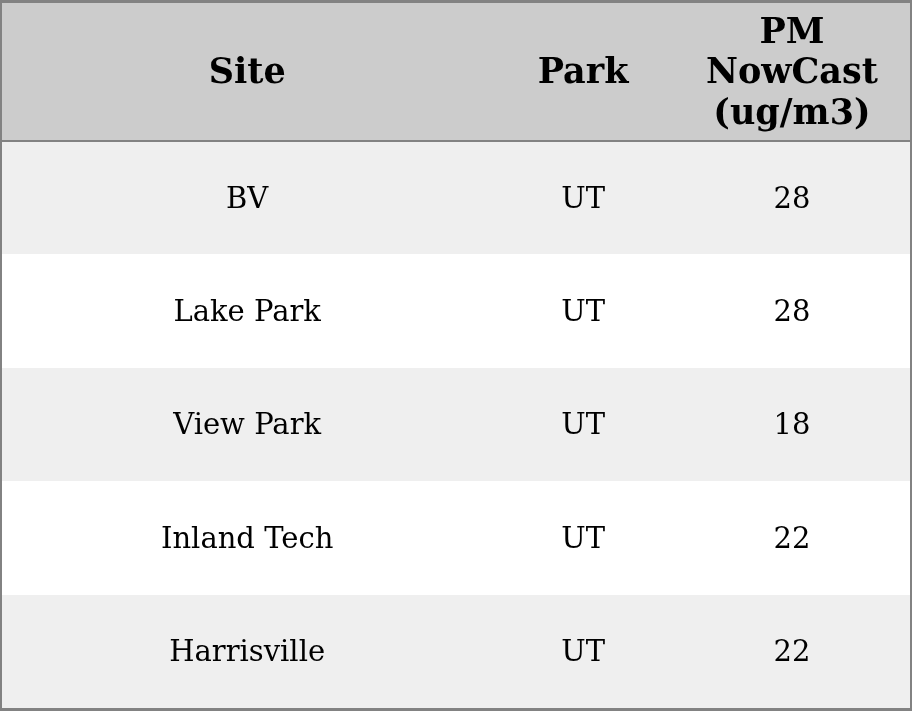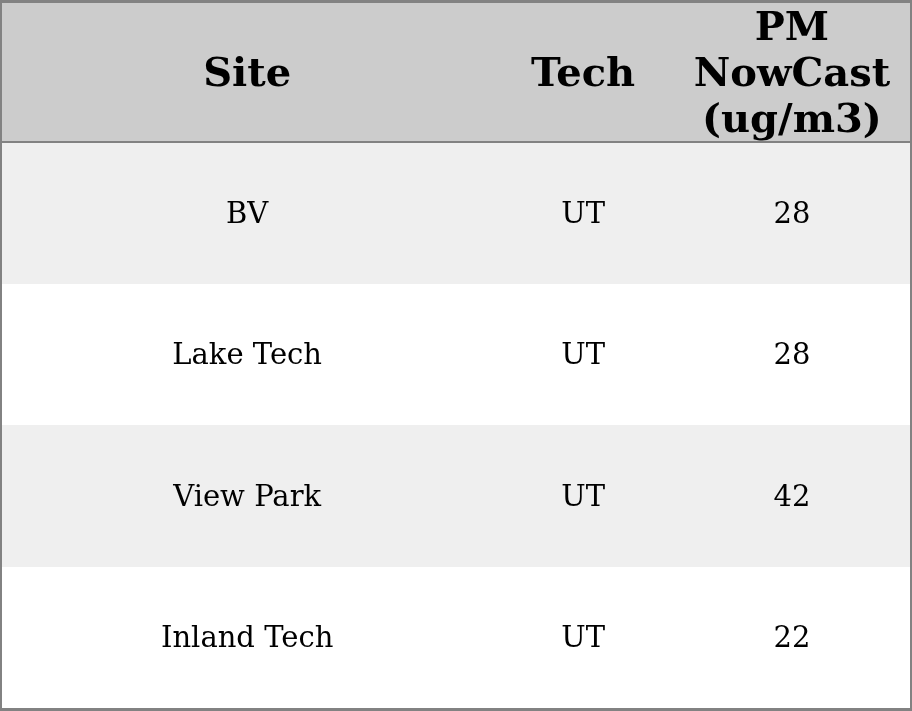--- a/index.html
+++ b/index.html
@@ -25,21 +25,21 @@
     font-family:"DejaVu Serif","Liberation Serif",serif;
     color:var(--text-color);
   }
   col.c-site{width:54%;}
   col.c-state{width:20%;}
   col.c-pm{width:26%;}
   thead th{
     height:138px;
     background:var(--header-bg);
     border-bottom:2px solid var(--border-color);
-    font-size:40px;
+    font-size:35px;
     font-weight:bold;
     text-align:center;
     vertical-align:middle;
     line-height:1.15;
     white-space:pre-line;
   }
   tbody td{
     height:58px;
     font-size:29px;
     font-weight:normal;
@@ -56,42 +56,47 @@
 <div class="table-frame">
   <table>
     <colgroup>
       <col class="c-site">
       <col class="c-state">
       <col class="c-pm">
     </colgroup>
     <thead>
       <tr>
         <th>Site</th>
-        <th>Tech</th>
+        <th>Park</th>
         <th>PM
 NowCast
 (ug/m3)</th>
       </tr>
     </thead>
     <tbody>
         <tr>
     <td>BV</td>
     <td>UT</td>
     <td>28</td>
   </tr>
         <tr>
-    <td>Lake Tech</td>
+    <td>Lake Park</td>
     <td>UT</td>
     <td>28</td>
   </tr>
         <tr>
     <td>View Park</td>
     <td>UT</td>
-    <td>42</td>
+    <td>18</td>
   </tr>
         <tr>
     <td>Inland Tech</td>
+    <td>UT</td>
+    <td>22</td>
+  </tr>
+        <tr>
+    <td>Harrisville</td>
     <td>UT</td>
     <td>22</td>
   </tr>
       </tbody>
   </table>
 </div>
 
 </body></html>

